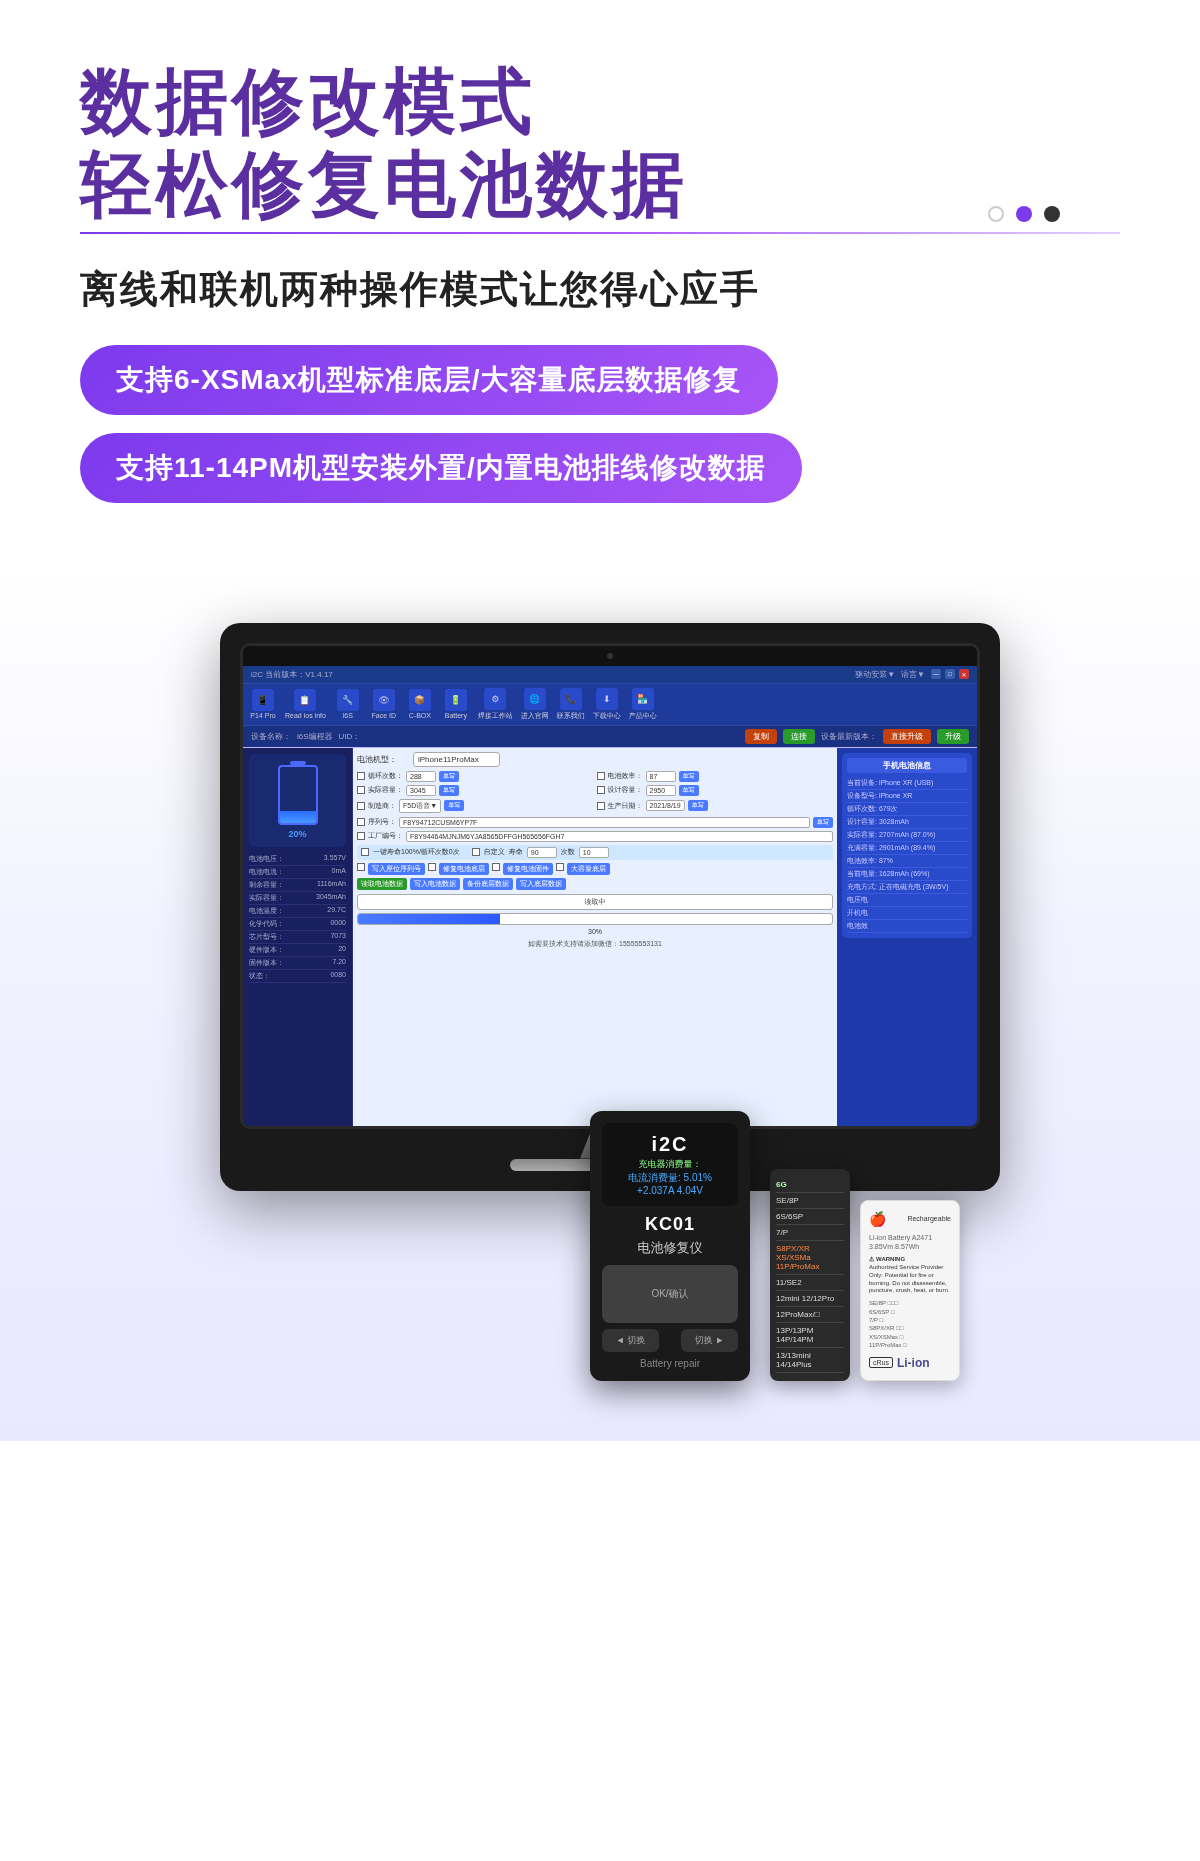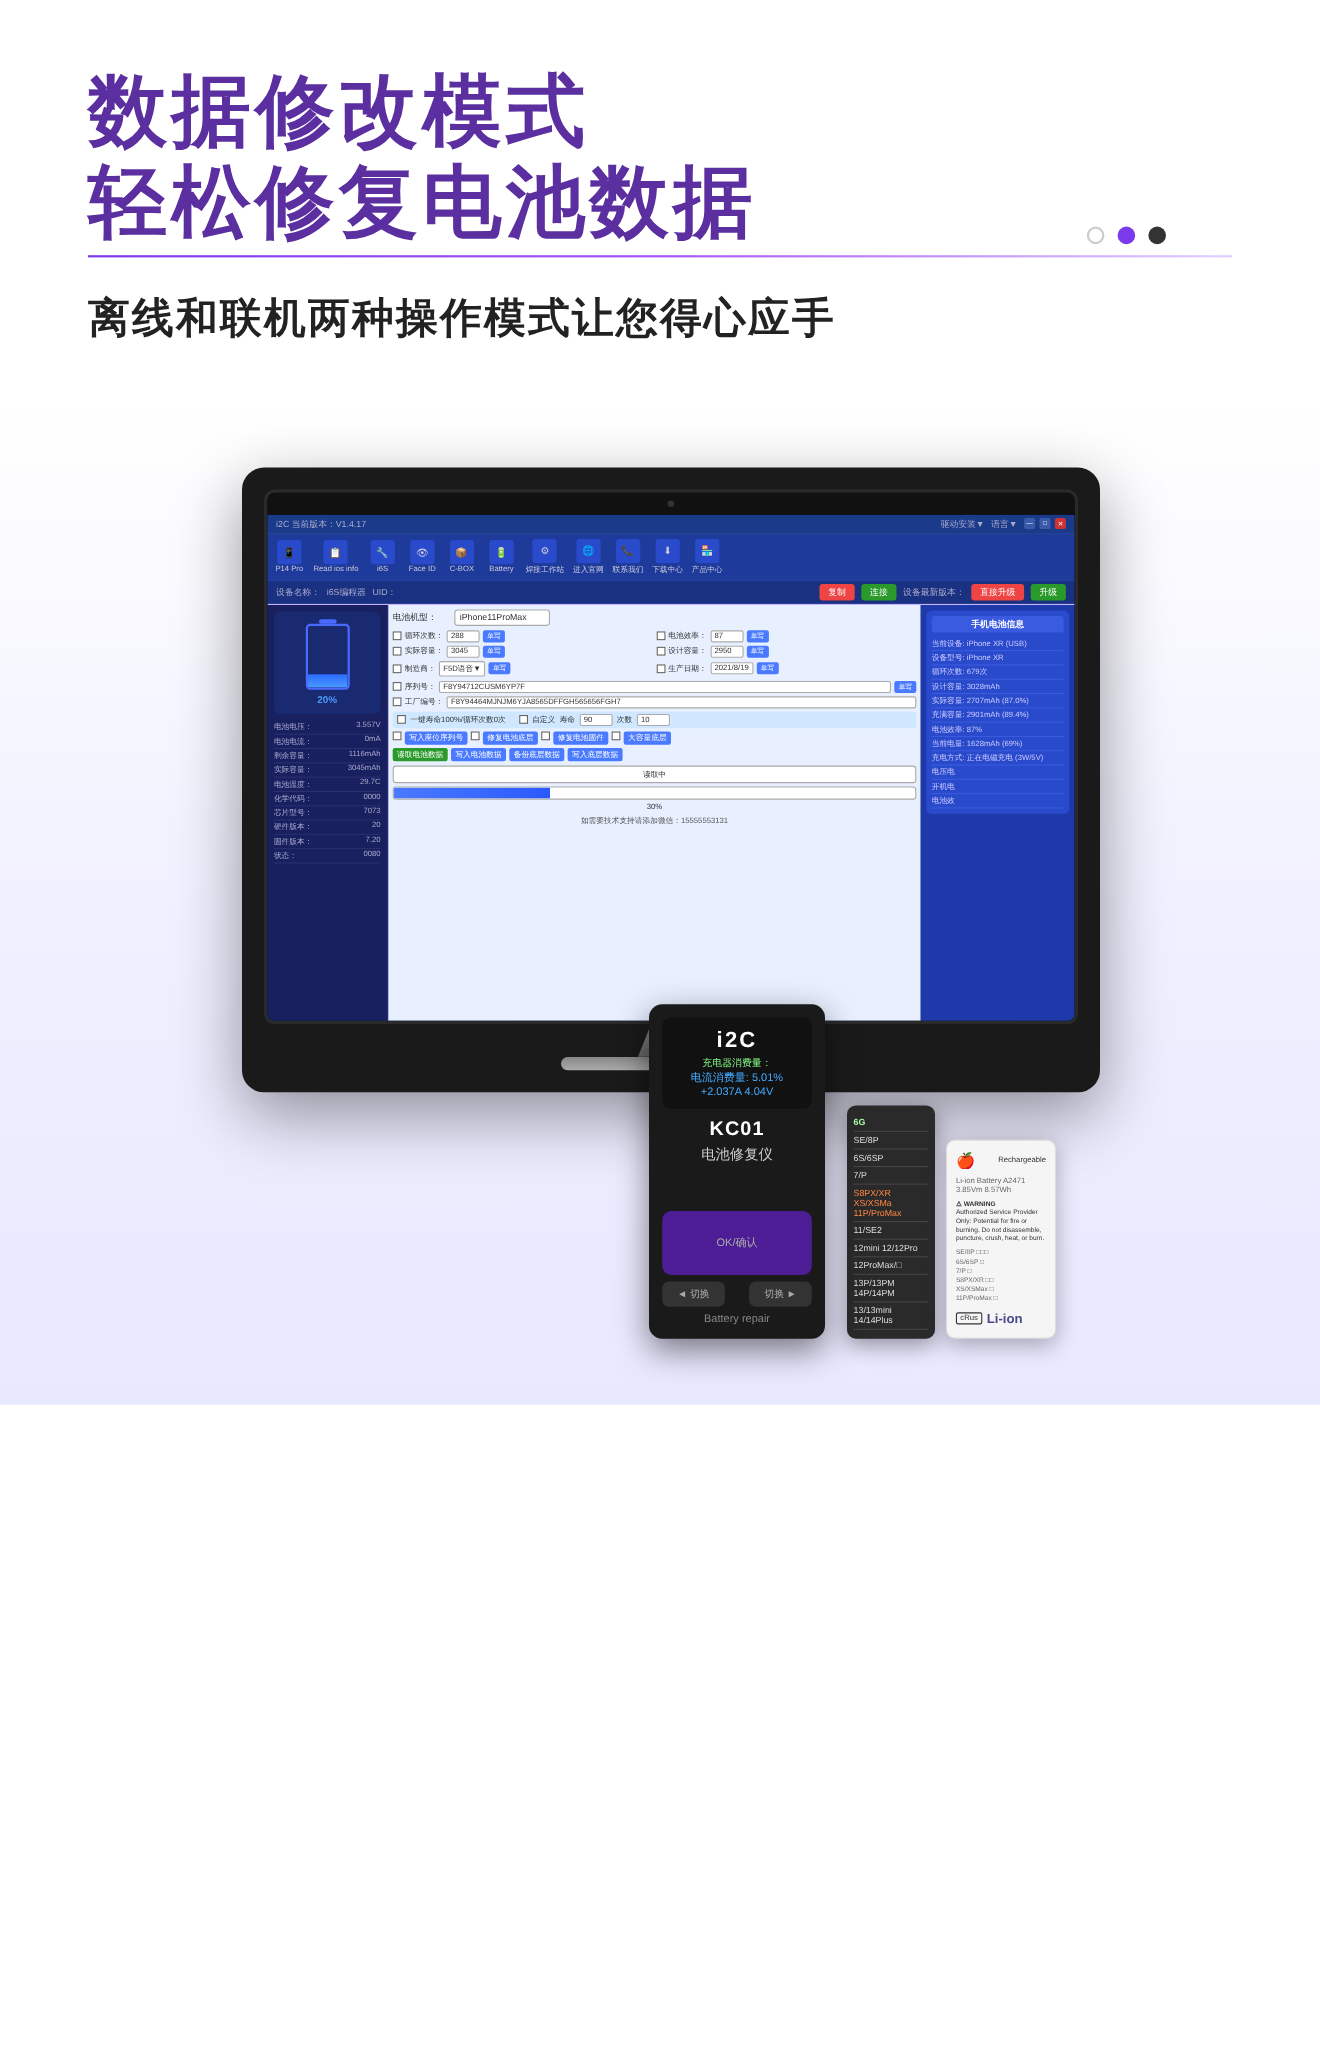--- a/index.html
+++ b/index.html
@@ -201,21 +201,21 @@
       background: #1a3080;
       padding: 3px 8px;
       display: flex;
       align-items: center;
       gap: 6px;
       font-size: 8px;
       color: #aac;
       border-bottom: 1px solid #c4b5fd;
     }
     .sw-btn {
-      background: #ef4444;
+      background: #c2410c;
       color: #fff;
       border-radius: 3px;
       padding: 2px 8px;
       font-size: 8px;
     }
     .sw-btn-green {
       background: #2a9a2a;
     }
 
     .sw-content {
@@ -430,27 +430,26 @@
       font-size: 13px;
       color: #ccc;
       margin-bottom: 8px;
     }
     .kc01-button-area {
       display: flex;
       flex-direction: column;
       gap: 6px;
     }
     .kc01-ok-btn {
-      background: #4c1d95;
+      background: #404040;
       border-radius: 8px;
       padding: 22px;
       text-align: center;
       font-size: 10px;
       color: #aaa;
-      margin-top: 34px;
     }
     .kc01-switch-row {
       display: flex;
       gap: 22px;
     }
     .kc01-switch-btn {
       flex: 1;
       background: #333;
       border-radius: 6px;
       padding: 5px;
@@ -584,20 +583,24 @@
     <div class="dots-container">
       <div class="dot dot-empty"></div>
       <div class="dot dot-purple"></div>
       <div class="dot dot-dark"></div>
     </div>
 
     <div class="divider"></div>
 
     <div class="subtitle">离线和联机两种操作模式让您得心应手</div>
 
+    <div class="feature-tags">
+      <div class="feature-tag">支持6-XSMax机型标准底层/大容量底层数据修复</div>
+      <div class="feature-tag">支持11-14PM机型安装外置/内置电池排线修改数据</div>
+    </div>
   </div>
 
   <div class="scene-container">
     <div class="scene-bg"></div>
 
     <div class="scene-content">
       <div class="devices-layout">
 
         <div class="monitor-section">
 

